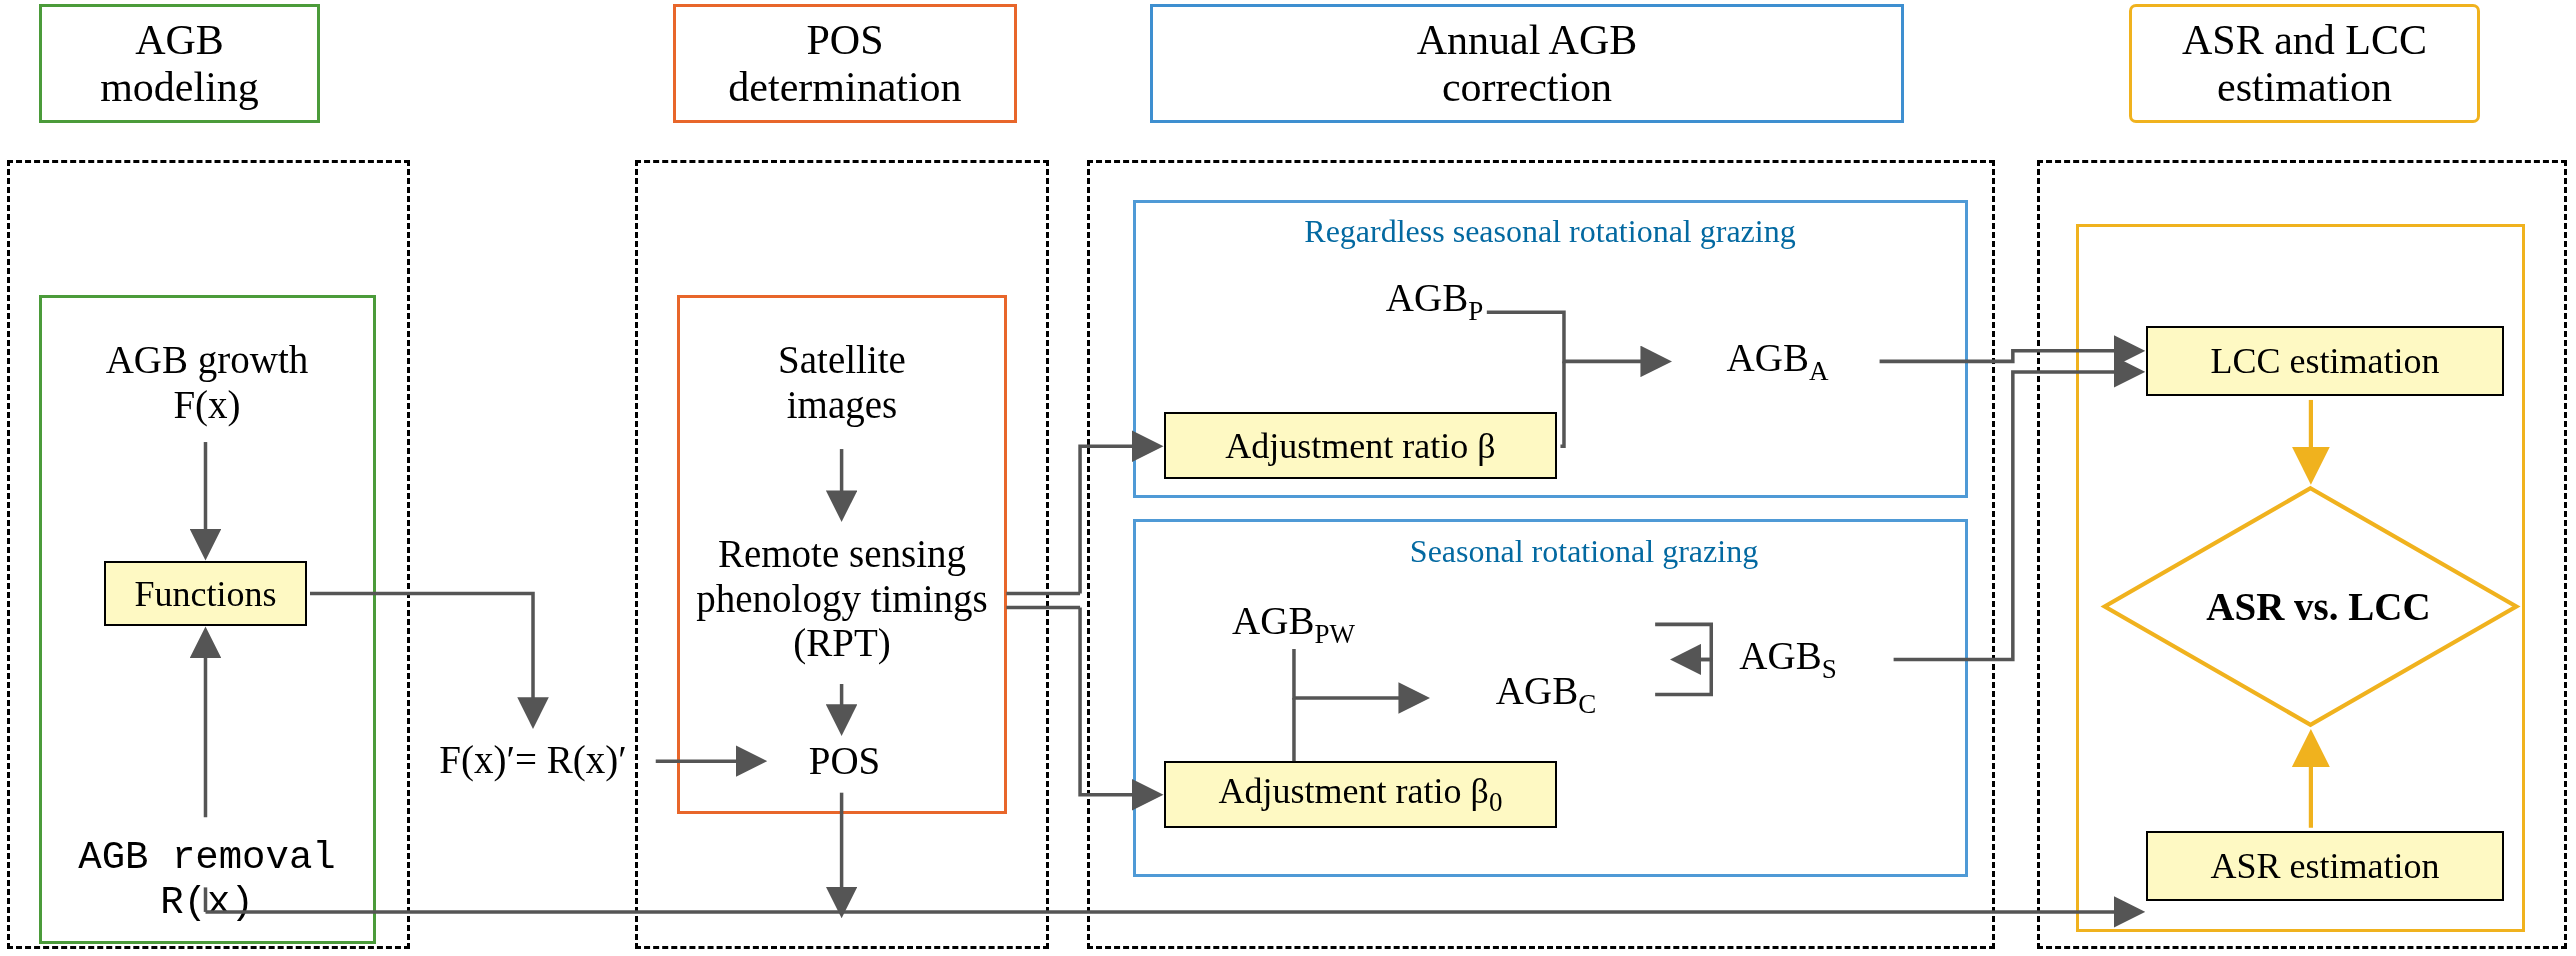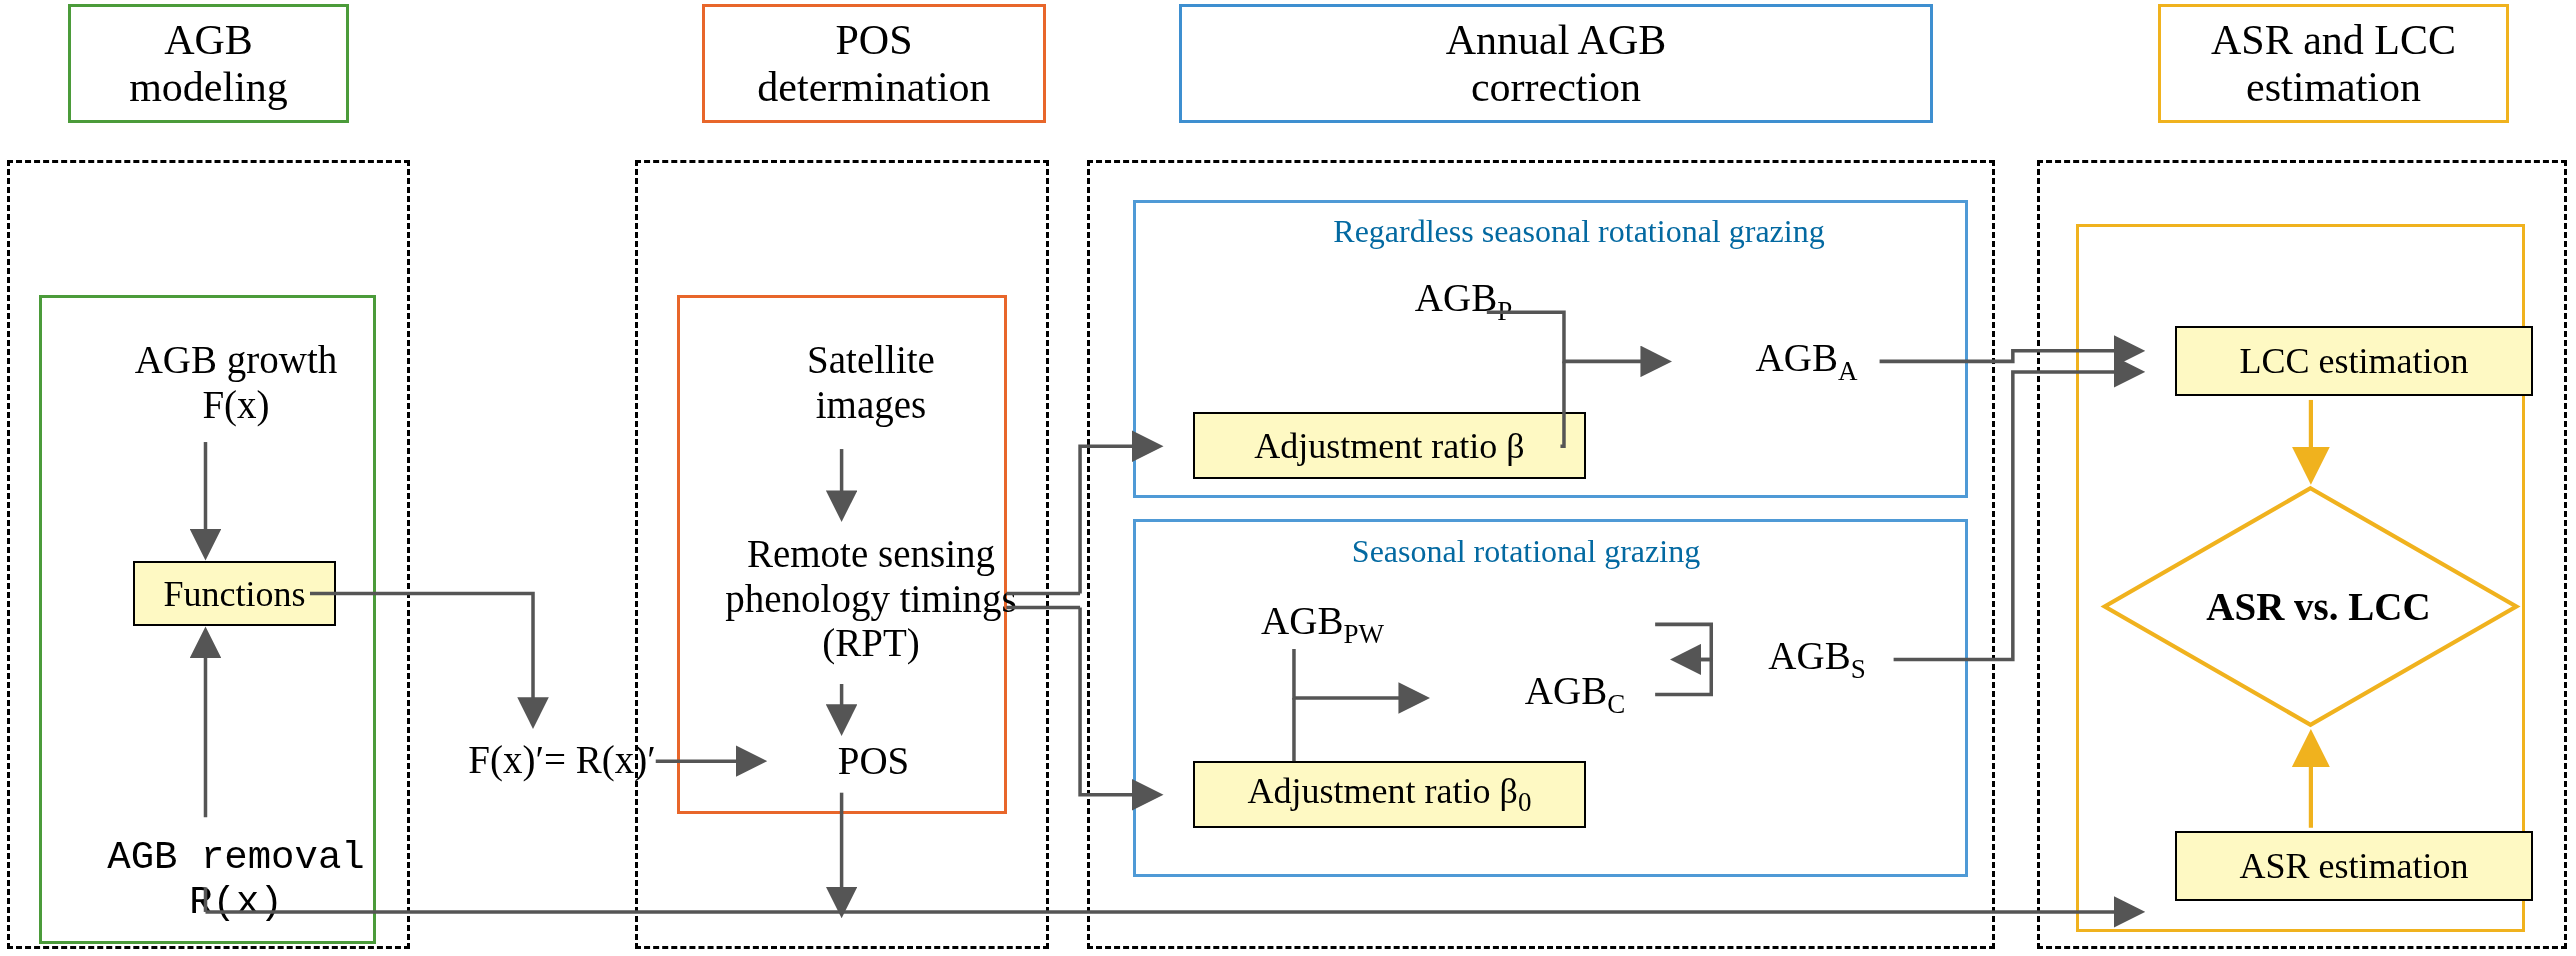--- a/index.html
+++ b/index.html
@@ -1,19 +1,19 @@
 <!DOCTYPE html>
 <html style="font-size:11.2px"><head>
 <meta charset="utf-8">
 <style>
   html,body{margin:0;padding:0;background:#fff;}
   body{font-family:"Liberation Serif", serif;color:#000;}
   #root{position:relative;width:2576px;height:957px;overflow:hidden;background:#fff;}
   .abs{position:absolute;box-sizing:border-box;}
-  .center{display:flex;align-items:center;justify-content:center;text-align:center;margin-left:29px;}
+  .center{display:flex;align-items:center;justify-content:center;text-align:center;}
   .hdr{border-width:3.5px;border-style:solid;background:#fff;font-size:42px;line-height:1.12;}
   .hdr.green{border-color:#4b9b3a;}
   .hdr.orange{border-color:#e8662a;}
   .hdr.blue{border-color:#3e8fd0;text-align:center;}
   .hdr.yellow{border-color:#f0b21e;}
   .dashcol{border:3.5px dashed #000;background:transparent;}
   .solidbox{border:2.8px solid #000;background:#fef9c3;font-size:36px;}
   .colbox{border-width:3.5px;border-style:solid;background:transparent;}
   .colbox.green{border-color:#4b9b3a;}
   .colbox.orange{border-color:#e8662a;}
@@ -45,21 +45,21 @@
     </div>
   </div>
 
   <div class="abs hdr blue center" style="left:1150px;top:4.2px;width:754px;height:119px;">
     <div>
       <div>Annual AGB</div>
       <div>correction</div>
     </div>
   </div>
 
-  <div class="abs hdr yellow center" style="left:2129px;top:4.2px;width:351px;height:119px;">
+  <div class="abs hdr yellow center" style="left:2129px;top:4.2px;width:351px;height:119px;border-radius:7px;">
     <div>
       <div>ASR and LCC</div>
       <div>estimation</div>
     </div>
   </div>
 
   <div class="abs dashcol" style="left:7px;top:160px;width:403px;height:789px;"></div>
   <div class="abs dashcol" style="left:635px;top:160px;width:414px;height:789px;"></div>
   <div class="abs dashcol" style="left:1087px;top:160px;width:908px;height:789px;"></div>
   <div class="abs dashcol" style="left:2037px;top:160px;width:530px;height:789px;"></div>
@@ -120,21 +120,21 @@
 
   <div class="abs solidbox center" style="left:1164px;top:412px;width:393px;height:67px;">
     <span>Adjustment ratio β</span>
   </div>
 
   <div class="abs center txt" style="left:1676px;top:337px;width:203px;height:49px;">
     <span><span>AGB</span><span class="sub">A</span></span>
   </div>
 
   <div class="abs colbox blue" style="left:1133px;top:519px;width:835px;height:358px;"></div>
-  <div class="abs center small-label" style="left:1097px;top:530px;width:800px;height:42px;">
+  <div class="abs center small-label" style="left:1184px;top:530px;width:800px;height:42px;">
     <span>Seasonal rotational grazing</span>
   </div>
 
   <div class="abs center txt" style="left:1178px;top:600px;width:231px;height:49px;">
     <span><span>AGB</span><span class="sub">PW</span></span>
   </div>
 
 
   <div class="abs center txt" style="left:1434px;top:670px;width:224px;height:49px;">
     <span><span>AGB</span><span class="sub">C</span></span>

